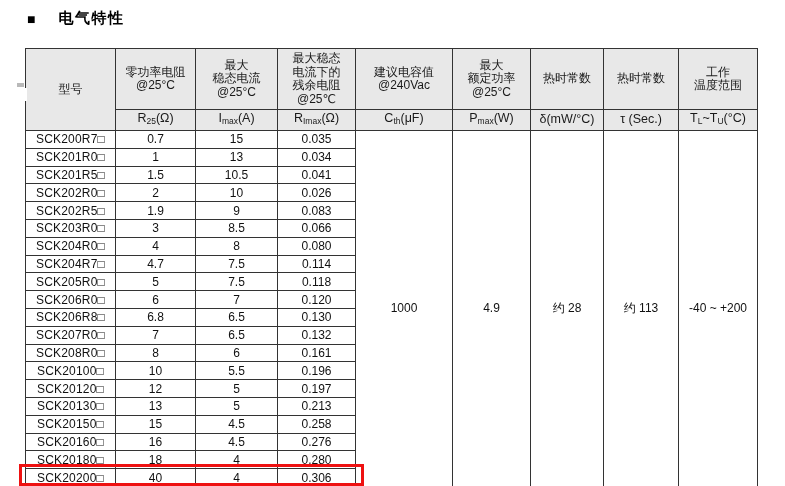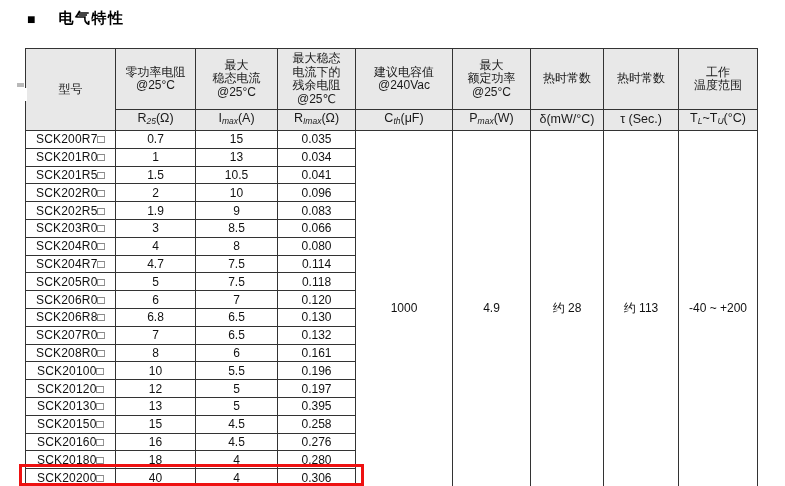--- a/index.html
+++ b/index.html
@@ -33,21 +33,21 @@
   .spec-table thead th{
     background:var(--header-bg);
     font-weight:normal;font-size:12px;line-height:13.5px;color:#1a1a1a;
   }
   tr.titles{height:61px;}
   tr.symbols{height:21px;}
   tr.symbols th{font-size:12.5px;}
   .spec-table tbody tr{height:17.8px;}
   .spec-table tbody td{font-size:12px;background:#fff;color:#111;}
   td.model-cell{letter-spacing:0.2px;text-align:center;}
-  span.sub{font-size:8.5px;vertical-align:-2px;font-style:italic;}
+  span.sub{font-size:8.5px;vertical-align:-2px;}
 
   col.c0{width:90px}col.c1{width:80px}col.c2{width:82px}col.c3{width:78px}
   col.c4{width:97px}col.c5{width:78px}col.c6{width:73px}col.c7{width:75px}col.c8{width:79px}
 
   
   .highlight-box{
     position:absolute;left:19px;top:464px;width:345px;height:22px;
     border:3px solid var(--accent-red);
     box-sizing:border-box;pointer-events:none;background:transparent;
   }
@@ -122,21 +122,21 @@
         <tr>
           <td class="model-cell">SCK201R5□</td>
           <td>1.5</td>
           <td>10.5</td>
           <td>0.041</td>
         </tr>
         <tr>
           <td class="model-cell">SCK202R0□</td>
           <td>2</td>
           <td>10</td>
-          <td>0.096</td>
+          <td>0.026</td>
         </tr>
         <tr>
           <td class="model-cell">SCK202R5□</td>
           <td>1.9</td>
           <td>9</td>
           <td>0.083</td>
         </tr>
         <tr>
           <td class="model-cell">SCK203R0□</td>
           <td>3</td>
@@ -194,21 +194,21 @@
         <tr>
           <td class="model-cell">SCK20120□</td>
           <td>12</td>
           <td>5</td>
           <td>0.197</td>
         </tr>
         <tr>
           <td class="model-cell">SCK20130□</td>
           <td>13</td>
           <td>5</td>
-          <td>0.395</td>
+          <td>0.213</td>
         </tr>
         <tr>
           <td class="model-cell">SCK20150□</td>
           <td>15</td>
           <td>4.5</td>
           <td>0.258</td>
         </tr>
         <tr>
           <td class="model-cell">SCK20160□</td>
           <td>16</td>

